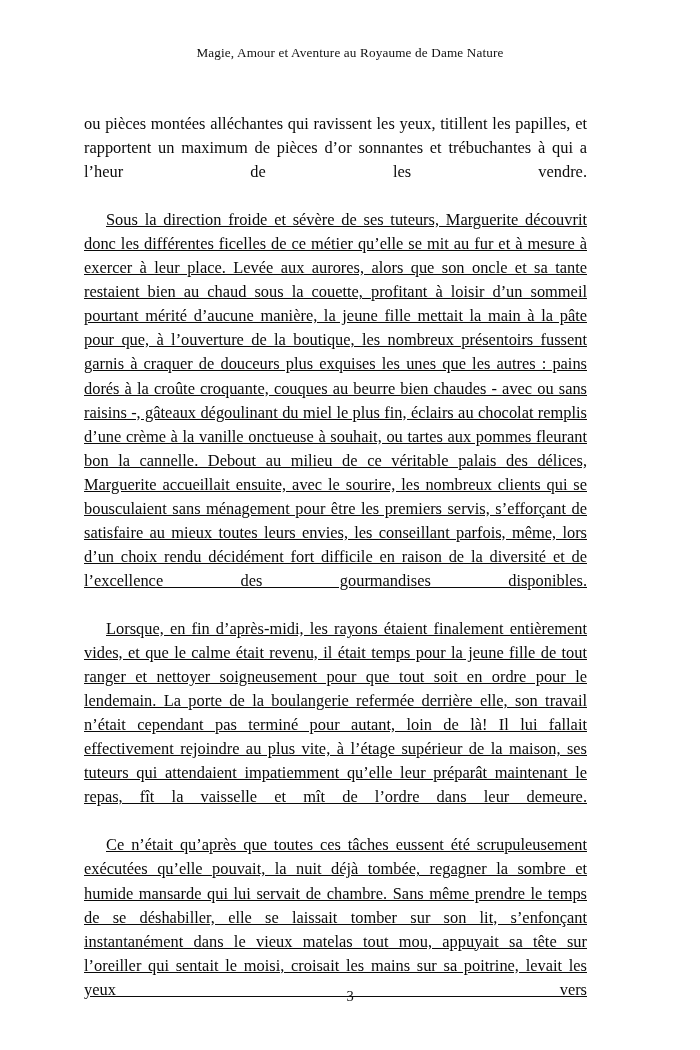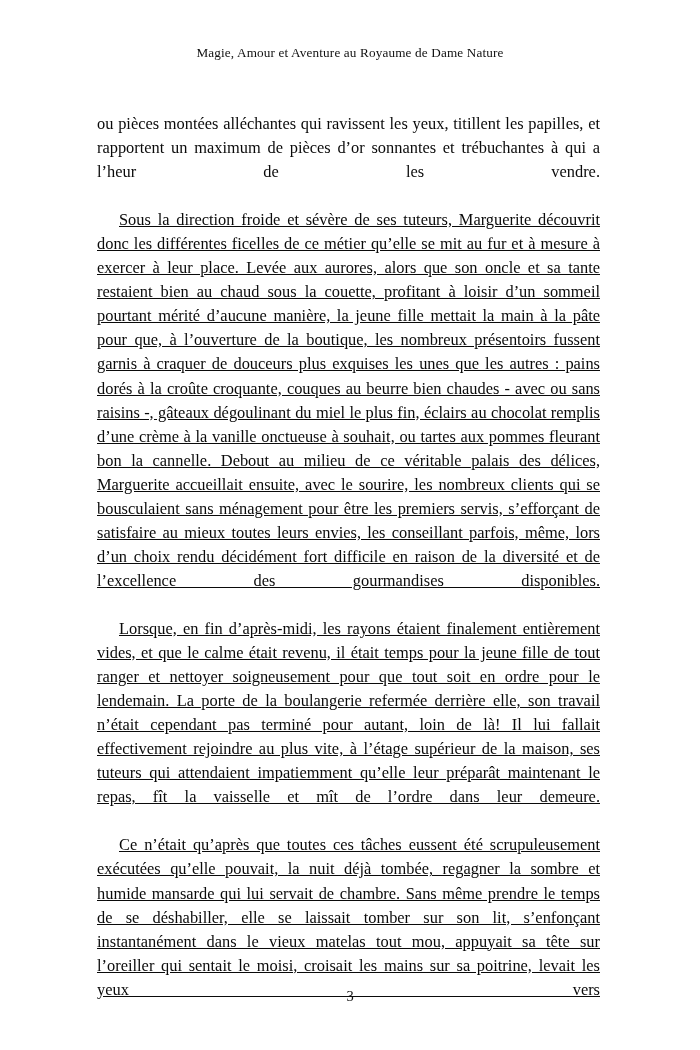--- a/index.html
+++ b/index.html
@@ -28,21 +28,21 @@
     left: 0;
     width: 700px;
     text-align: center;
     font-size: 13.2px;
     letter-spacing: 0.15px;
     color: #101010;
   }
   .text-block {
     position: absolute;
     top: 112px;
-    left: 97px;
+    left: 84px;
     width: 503px;
   }
   p.para {
     margin: 0;
     font-size: 16.4px;
     line-height: 24.05px;
     text-align: justify;
     text-justify: inter-word;
     -webkit-hyphens: none;
     hyphens: none;

